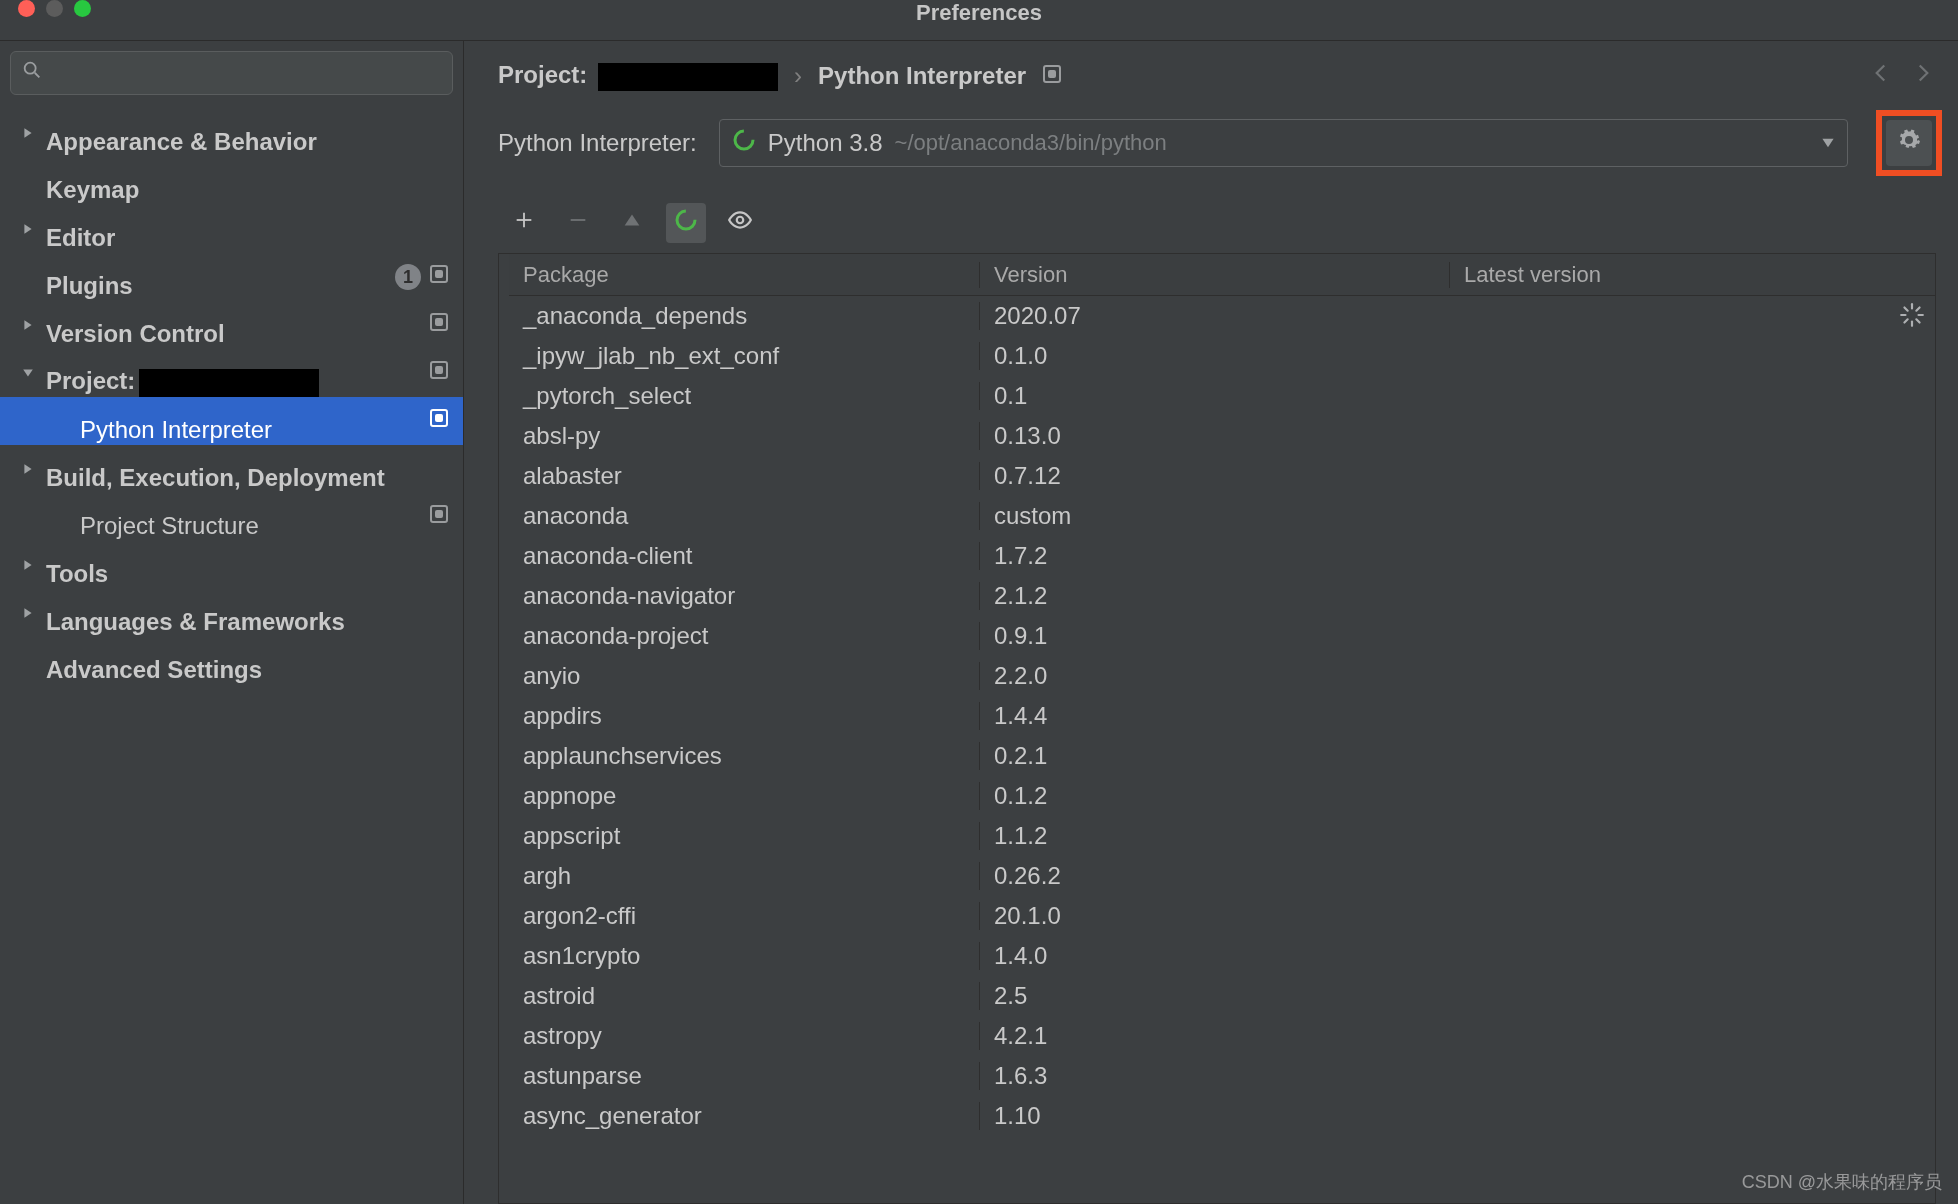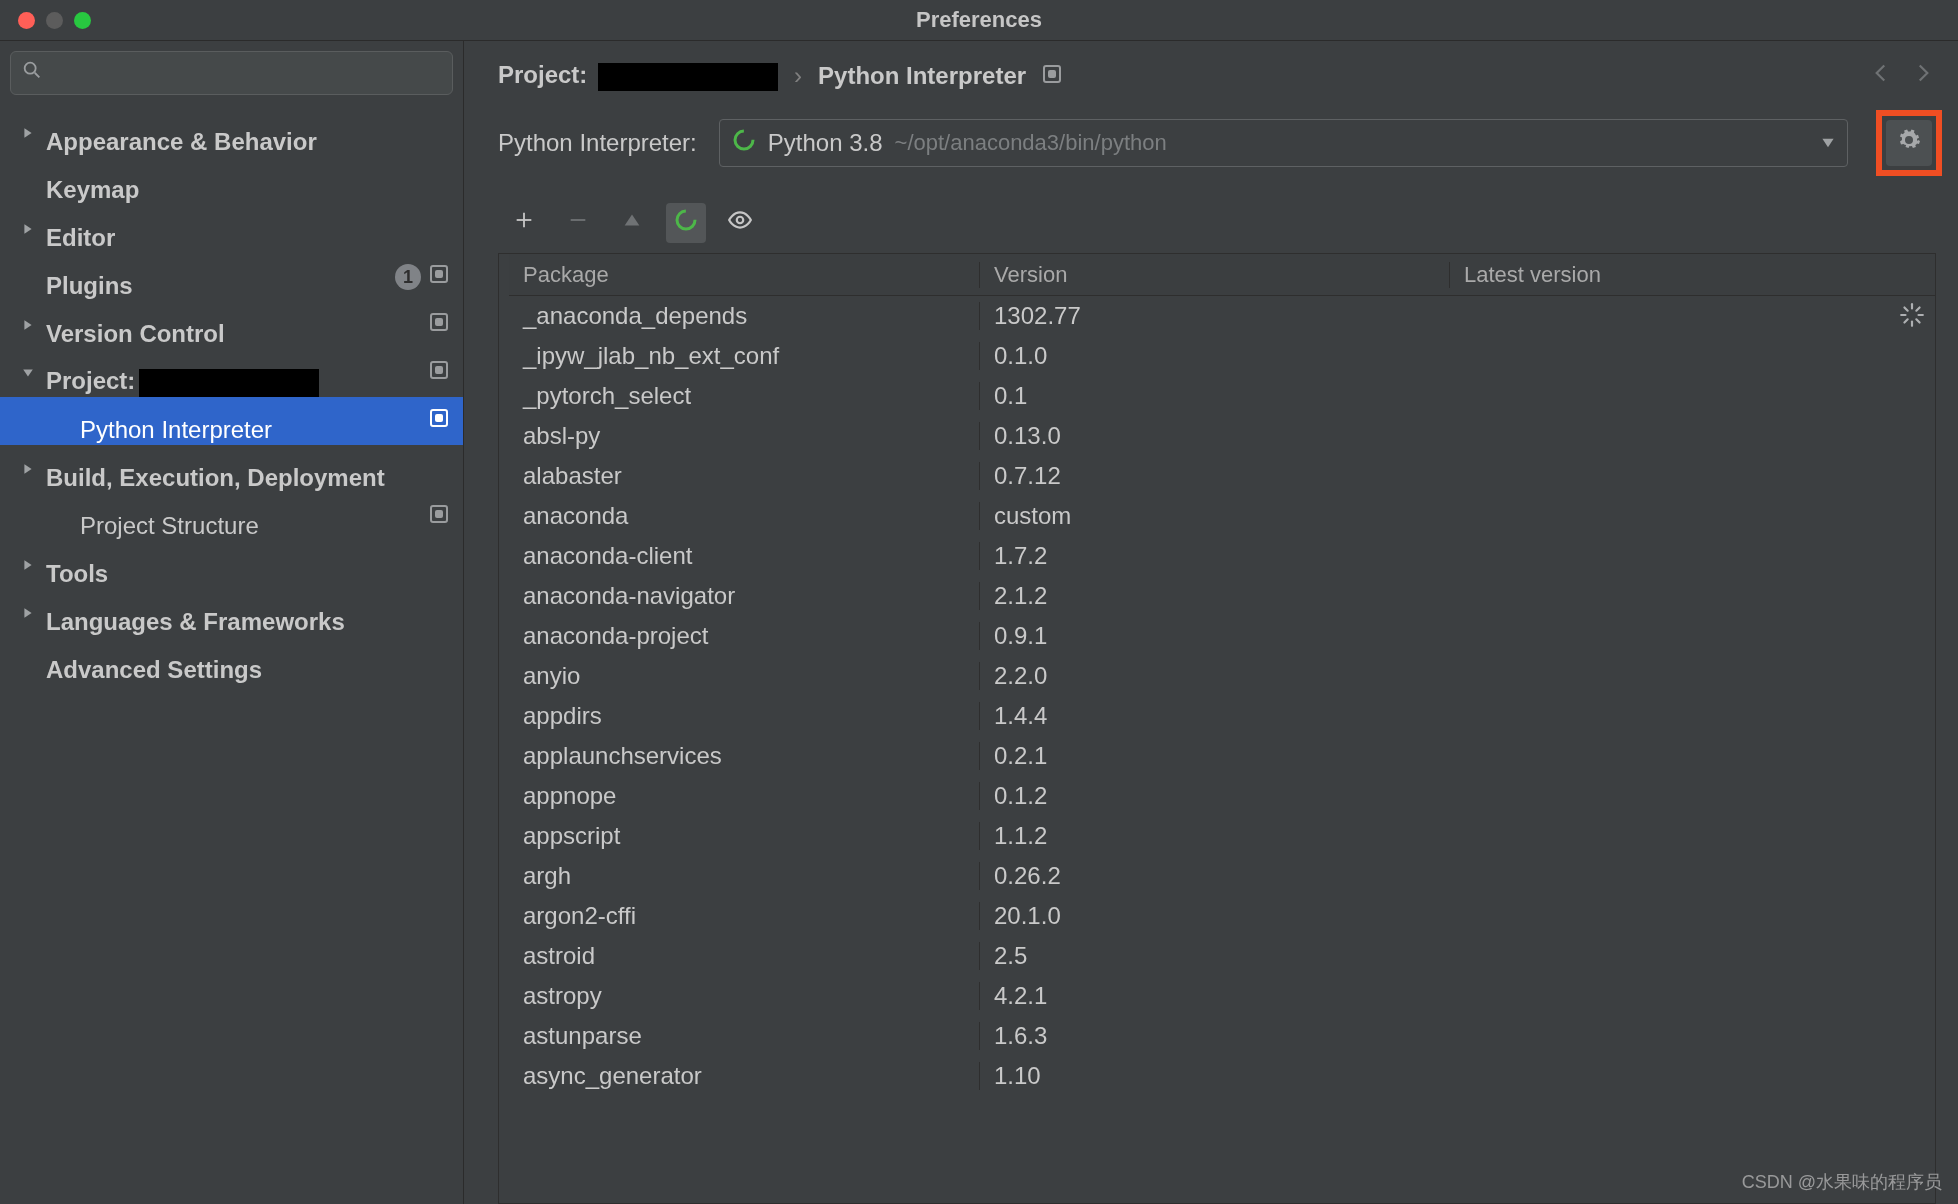--- a/index.html
+++ b/index.html
@@ -1,20 +1,20 @@
 <!DOCTYPE html>
 <html><head>
 <meta charset="utf-8">
 <style>
   * { box-sizing: border-box; margin: 0; padding: 0; }
   html, body { width: 1958px; height: 1204px; overflow: hidden; font-family: -apple-system, "Helvetica Neue", Arial, sans-serif; }
   body { background: #3c3f41; color: #bbbbbb; font-size: 22px; }
 
   
-  .titlebar { height: 40px; background: #3c3f41; display: flex; align-items: center; position: relative; }
+  .titlebar { height: 40px; background: #3c3f41; display: flex; position: relative; }
   .traffic { display: flex; gap: 11px; padding-left: 18px; }
   .tl { width: 17px; height: 17px; border-radius: 50%; }
   .tl.red   { background:#ff5f57; }
   .tl.yel   { background:#5c5c5c; }
   .tl.grn   { background:#28c840; }
   .wtitle   { position:absolute; left:0; right:0; text-align:center; color:#c6c6c6; font-weight:600; font-size:22px; }
 
   .body { display:flex; height:calc(1204px - 40px); border-top:1px solid #2b2b2b; }
 
   
@@ -290,21 +290,21 @@
                 <line x1="2" y1="12" x2="6" y2="12"></line>
                 <line x1="18" y1="12" x2="22" y2="12"></line>
                 <line x1="5" y1="5" x2="8" y2="8"></line>
                 <line x1="16" y1="16" x2="19" y2="19"></line>
                 <line x1="5" y1="19" x2="8" y2="16"></line>
                 <line x1="16" y1="8" x2="19" y2="5"></line>
               </g>
             </svg></span>
       <div class="trow">
             <div class="col-pkg">_anaconda_depends</div>
-            <div class="col-ver">1302.77</div>
+            <div class="col-ver">2020.07</div>
             <div class="col-lat"></div>
           </div>
           <div class="trow">
             <div class="col-pkg">_ipyw_jlab_nb_ext_conf</div>
             <div class="col-ver">0.1.0</div>
             <div class="col-lat"></div>
           </div>
           <div class="trow">
             <div class="col-pkg">_pytorch_select</div>
             <div class="col-ver">0.1</div>
@@ -369,20 +369,25 @@
             <div class="col-pkg">argh</div>
             <div class="col-ver">0.26.2</div>
             <div class="col-lat"></div>
           </div>
           <div class="trow">
             <div class="col-pkg">argon2-cffi</div>
             <div class="col-ver">20.1.0</div>
             <div class="col-lat"></div>
           </div>
           <div class="trow">
+            <div class="col-pkg">asn1crypto</div>
+            <div class="col-ver">1.4.0</div>
+            <div class="col-lat"></div>
+          </div>
+          <div class="trow">
             <div class="col-pkg">astroid</div>
             <div class="col-ver">2.5</div>
             <div class="col-lat"></div>
           </div>
           <div class="trow">
             <div class="col-pkg">astropy</div>
             <div class="col-ver">4.2.1</div>
             <div class="col-lat"></div>
           </div>
           <div class="trow">

